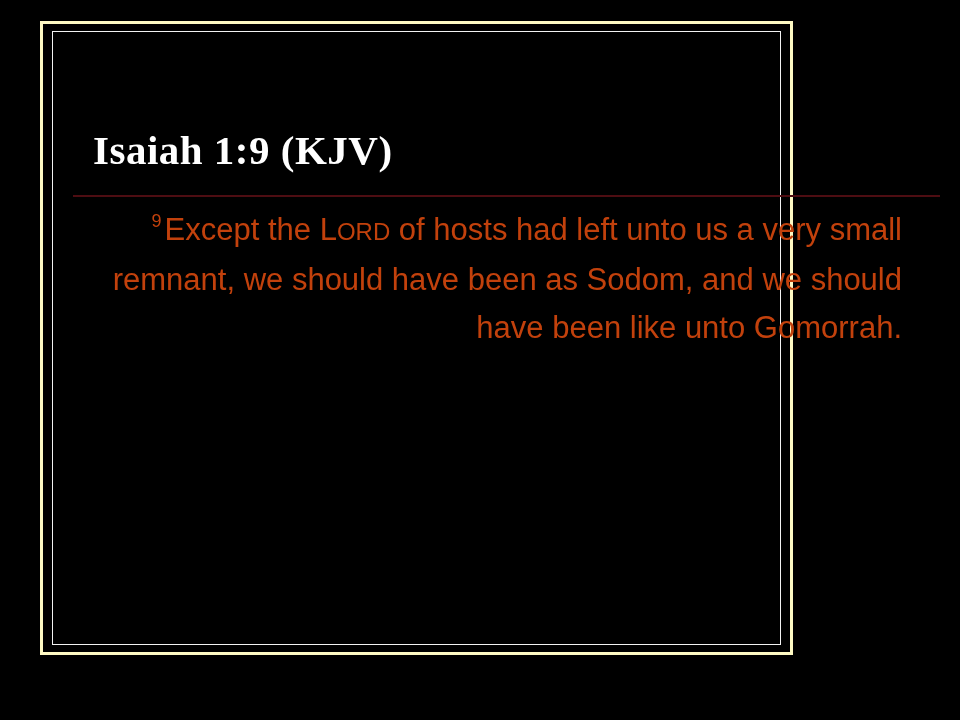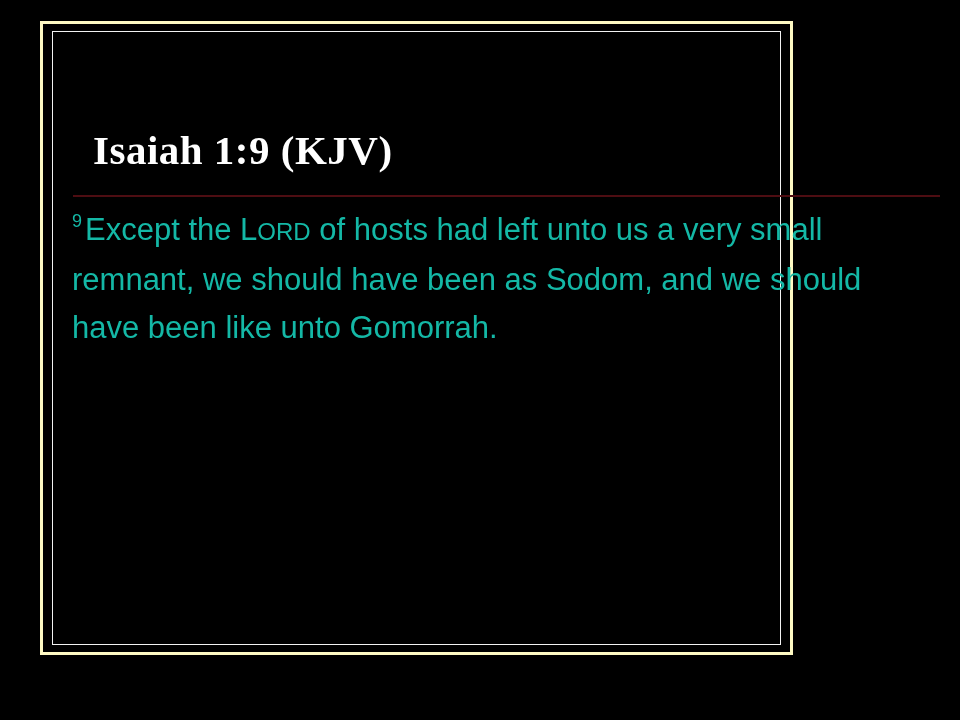--- a/index.html
+++ b/index.html
@@ -80,27 +80,27 @@
     background: #4e0d12;
     border: 0;
   }
 
   
   #verse-body {
     position: absolute;
     left: 29px;
     top: 182px;
     width: 830px;
-    color: #14b8a6;
+    color: #c2410c;
     font-family: "Liberation Sans", sans-serif;
     font-weight: normal;
     font-size: 31px;
     line-height: 48px;
     letter-spacing: 0px;
-    text-align: left;
+    text-align: right;
   }
   #verse-number {
     font-size: 18px;
     vertical-align: super;
     line-height: 0;
     position: relative;
     top: -2px;
     padding-right: 3px;
   }
   .divine-name {

